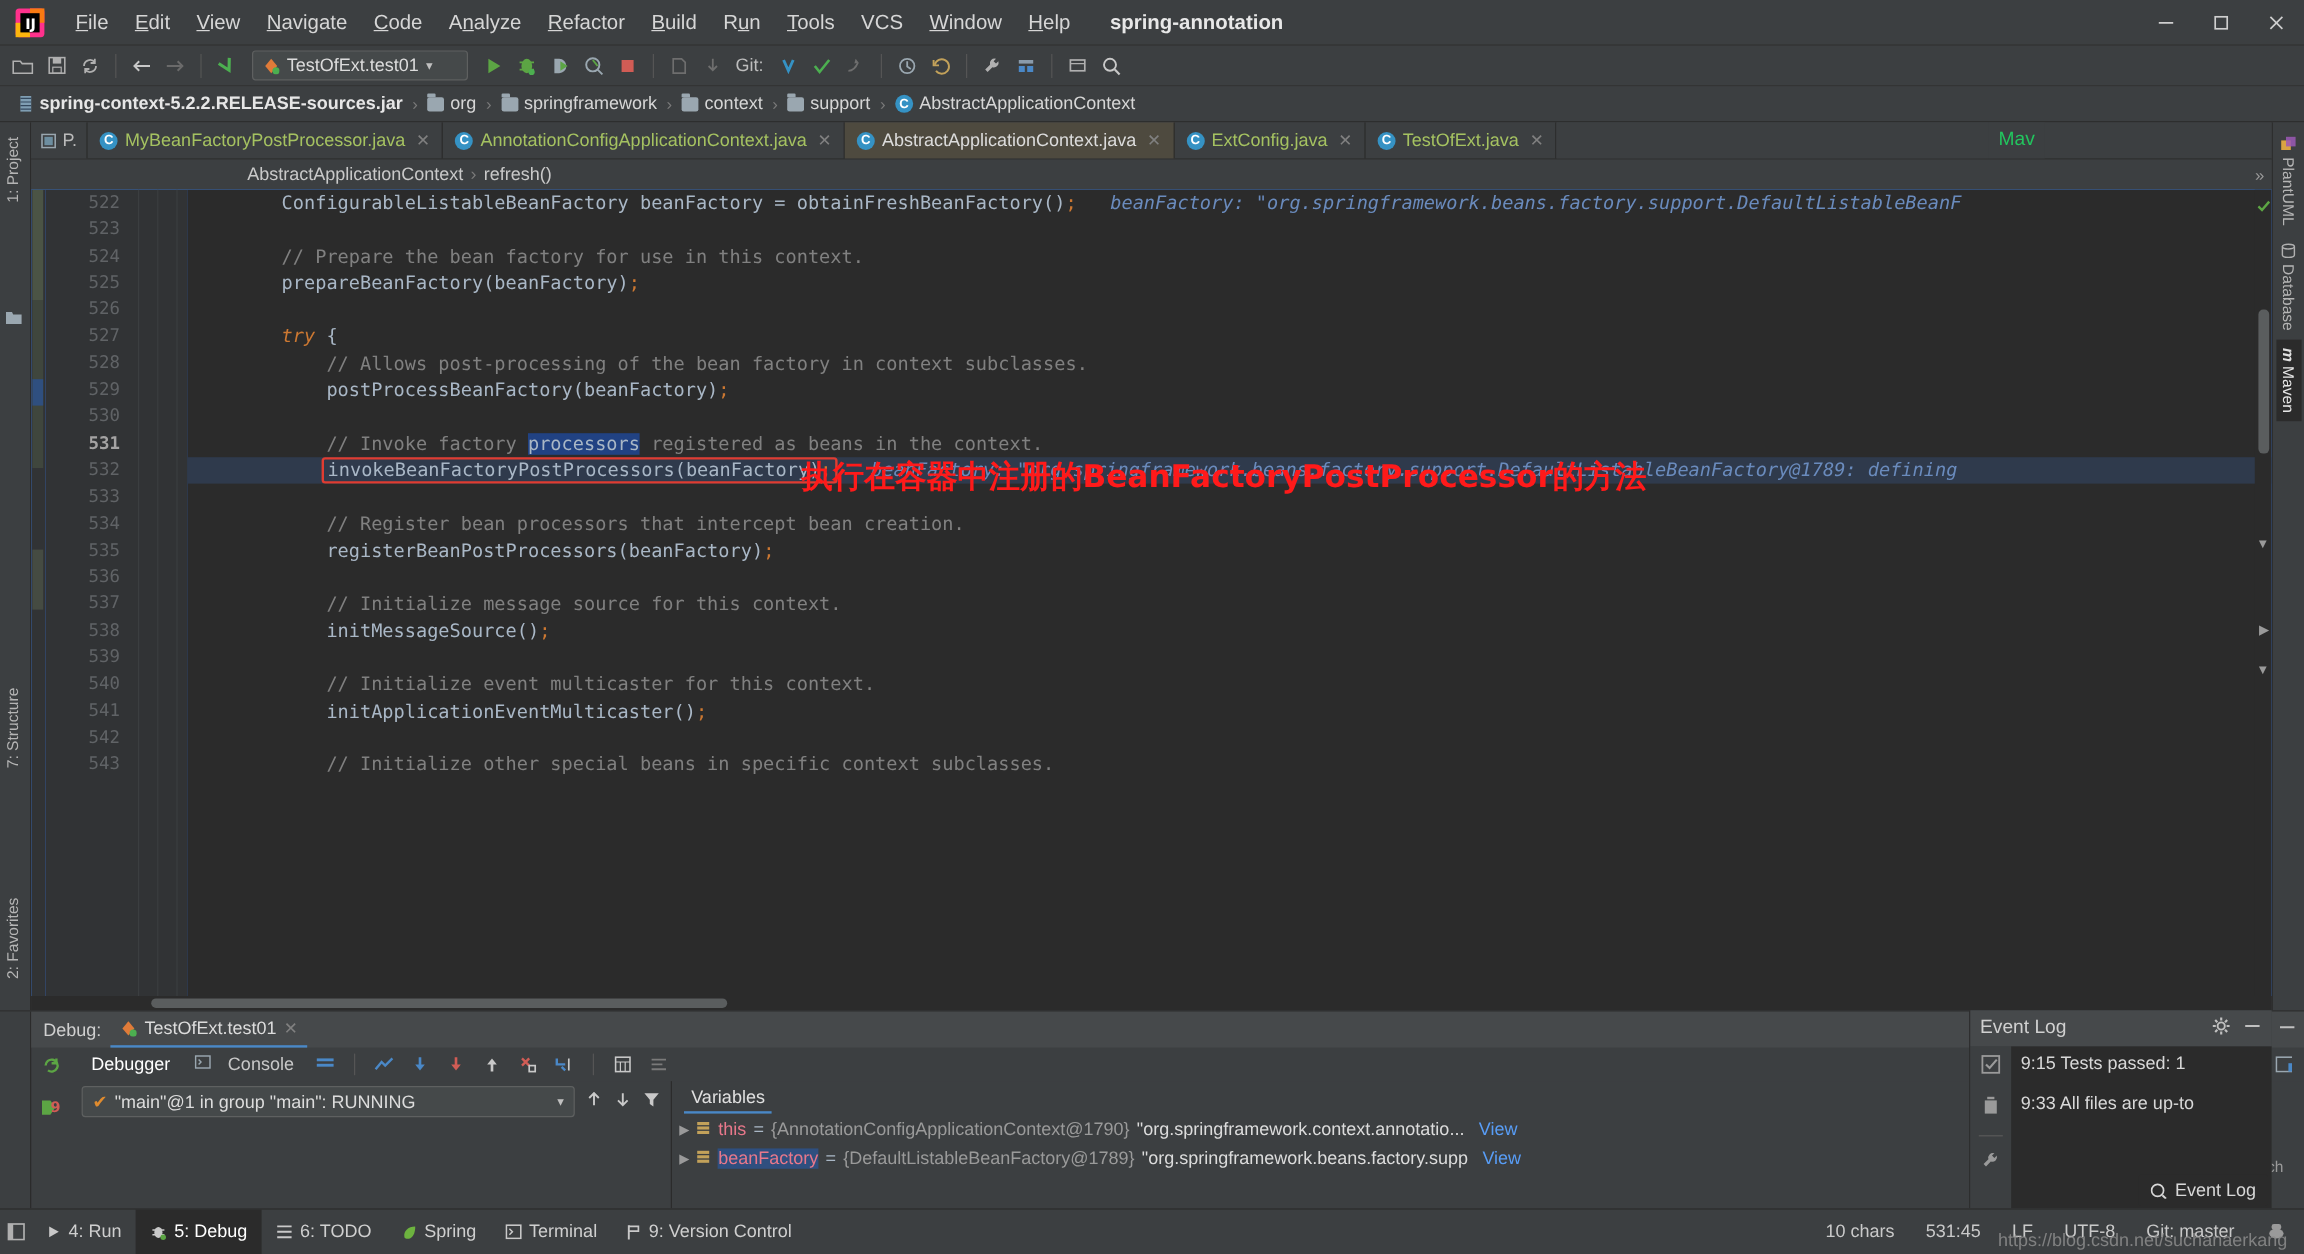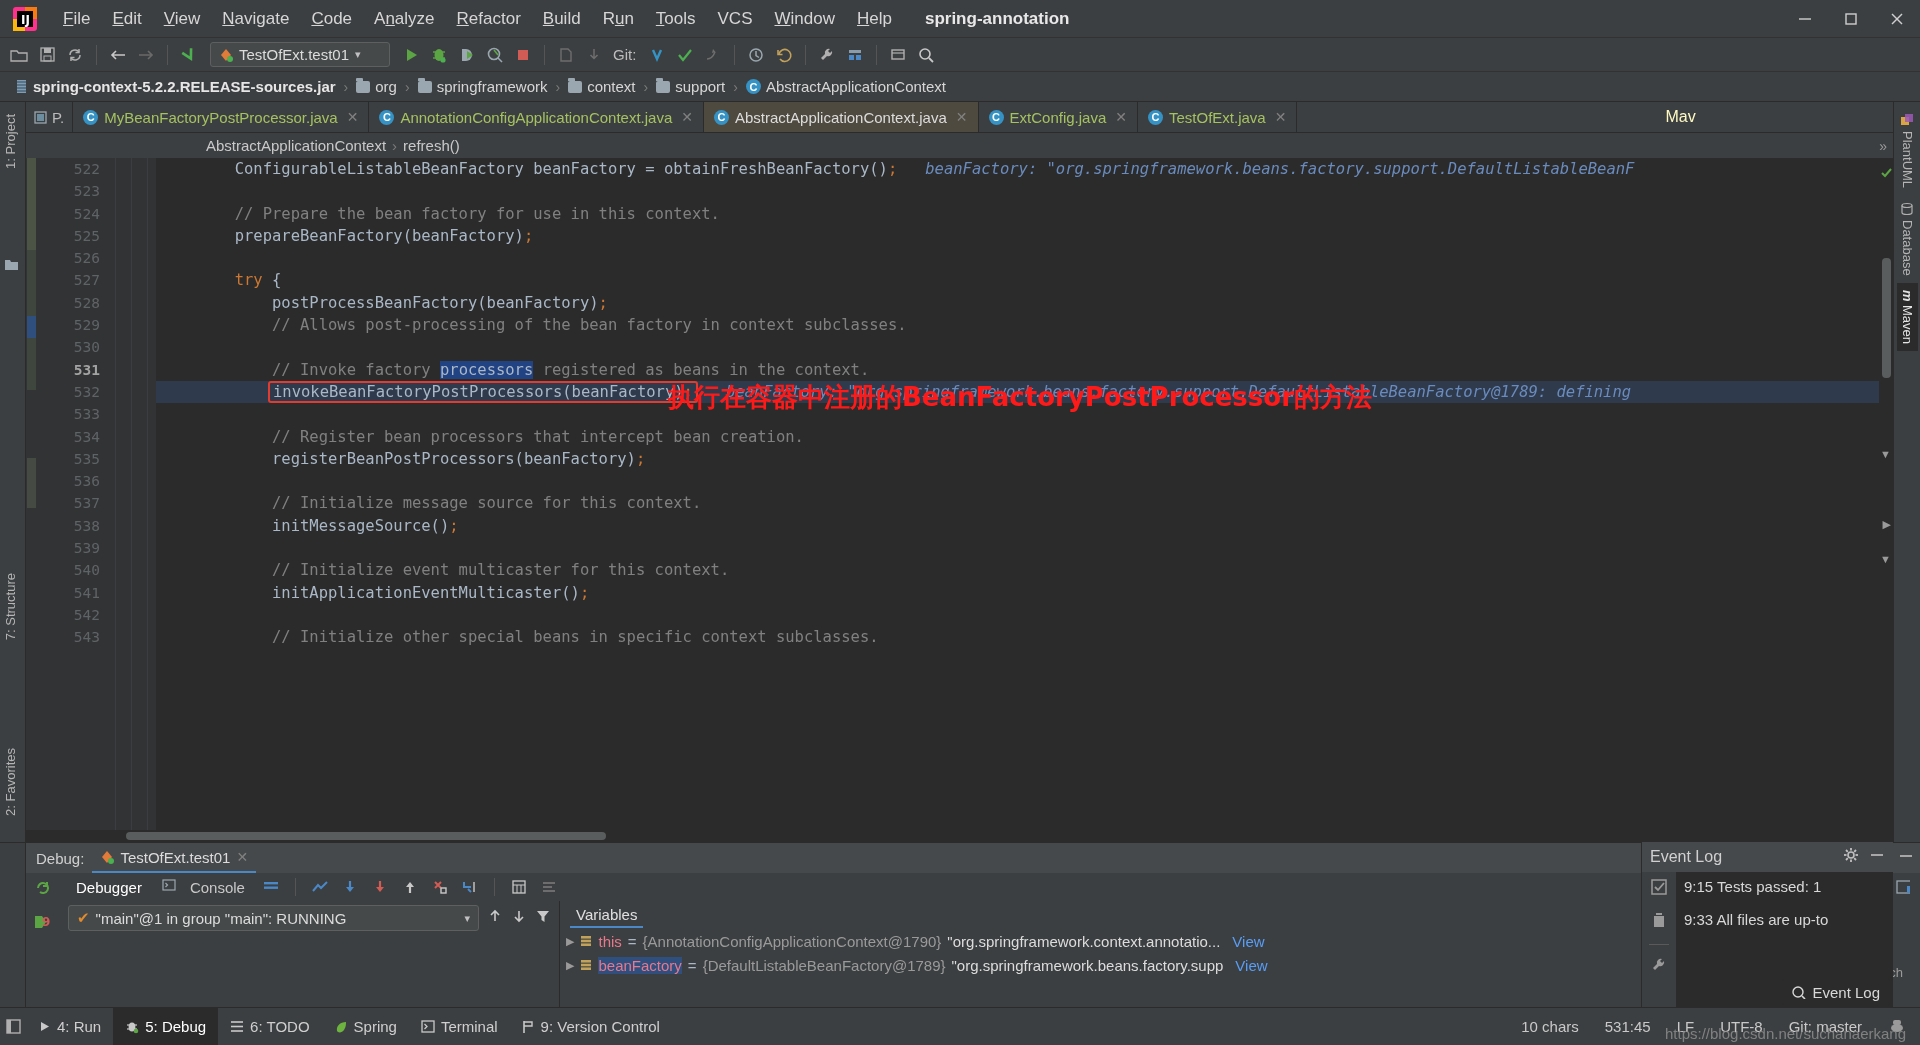--- a/index.html
+++ b/index.html
@@ -87,21 +87,21 @@
     display: flex; align-items: center; gap: 6px; padding: 0 10px;
     font-size: 15px; color: #a5c261; border-right: 1px solid #2b2b2b;
     max-width: 360px; white-space: nowrap;
   }
   .tab.proj { color: #bbbbbb; background: #3c3f41; gap: 5px; padding: 0 8px; }
   .tab.active { background: #4e4a3f; color: #dcdcdc; }
   .tab .x { color: #808080; font-size: 14px; margin-left: 3px; }
   .tabs-spacer { flex: 1; background: #3c3f41; border-right: none; }
   #maven-tab {
     display: flex; align-items: center; gap: 6px; padding: 0 8px; font-size: 16px;
-    color: #fef9c3; background: #3c3f41;
+    color: #22c55e; background: #3c3f41;
   }
 
   
   #sub-crumbs {
     height: 25px; background: #3c3f41; display: flex; align-items: center;
     padding-left: 180px; gap: 6px; font-size: 15px; color: #c9c9c9;
   }
 
   
   #code-wrap { flex: 1; position: relative; background: #3b82f6; overflow: hidden; display: flex; }
@@ -115,21 +115,21 @@
   .gline.cur { color: #a4a3a3; font-weight: bold; }
   #gutter-bars { position: absolute; right: 0; top: 0; bottom: 0; width: 52px; }
   .gbar { position: absolute; top: 0; bottom: 0; width: 1px; background: #3b3e40; }
 
   #code {
     flex: 1; position: relative; background: #2b2b2b;
     font-family: "DejaVu Sans Mono", monospace; font-size: 15.5px;
     overflow: hidden;
   }
   .cline { height: 22.3px; line-height: 22.3px; white-space: pre; padding-left: 4px; position: relative; }
-  .kw { color: #cc7832; }
+  .kw { color: #cc7832; font-style: italic; }
   .cm { color: #808080; }
   .pl { color: #a9b7c6; }
   .sc { color: #cc7832; }
   .hint { color: #6a8bbd; font-style: italic; }
   .sel-word { background: #214283; color: #a9b7c6; }
   .exec-line { background: #2f3a4c; }
   .boxed {
     display: inline-block; border: 2px solid #e03c31; border-radius: 3px;
     padding: 0 3px; margin-left: -4px; line-height: 18px;
   }
@@ -603,22 +603,22 @@
           </div>
       </div>
       <div id="code">
         <div id="code-lines">
             <div class="cline"><span>        </span><span class="pl">ConfigurableListableBeanFactory beanFactory = obtainFreshBeanFactory()</span><span class="sc">;</span><span class="hint">   beanFactory: "org.springframework.beans.factory.support.DefaultListableBeanF</span></div>
             <div class="cline"><span></span></div>
             <div class="cline"><span>        </span><span class="cm">// Prepare the bean factory for use in this context.</span></div>
             <div class="cline"><span>        </span><span class="pl">prepareBeanFactory(beanFactory)</span><span class="sc">;</span></div>
             <div class="cline"><span></span></div>
             <div class="cline"><span>        </span><span class="kw">try</span><span class="pl"> {</span></div>
+            <div class="cline"><span>            </span><span class="cm">// Allows post-processing of the bean factory in context subclasses.</span></div>
             <div class="cline"><span>            </span><span class="pl">postProcessBeanFactory(beanFactory)</span><span class="sc">;</span></div>
-            <div class="cline"><span>            </span><span class="cm">// Allows post-processing of the bean factory in context subclasses.</span></div>
             <div class="cline"><span></span></div>
             <div class="cline"><span>            </span><span class="cm">// Invoke factory </span><span class="sel-word">processors</span><span class="cm"> registered as beans in the context.</span></div>
             <div class="cline exec-line"><span>            </span><span class="boxed"><span class="pl">invokeBeanFactoryPostProcessors(beanFactory)</span><span class="sc">;</span></span><span class="hint">   beanFactory: "org.springframework.beans.factory.support.DefaultListableBeanFactory@1789: defining</span></div>
             <div class="cline"><span></span></div>
             <div class="cline"><span>            </span><span class="cm">// Register bean processors that intercept bean creation.</span></div>
             <div class="cline"><span>            </span><span class="pl">registerBeanPostProcessors(beanFactory)</span><span class="sc">;</span></div>
             <div class="cline"><span></span></div>
             <div class="cline"><span>            </span><span class="cm">// Initialize message source for this context.</span></div>
             <div class="cline"><span>            </span><span class="pl">initMessageSource()</span><span class="sc">;</span></div>
             <div class="cline"><span></span></div>

